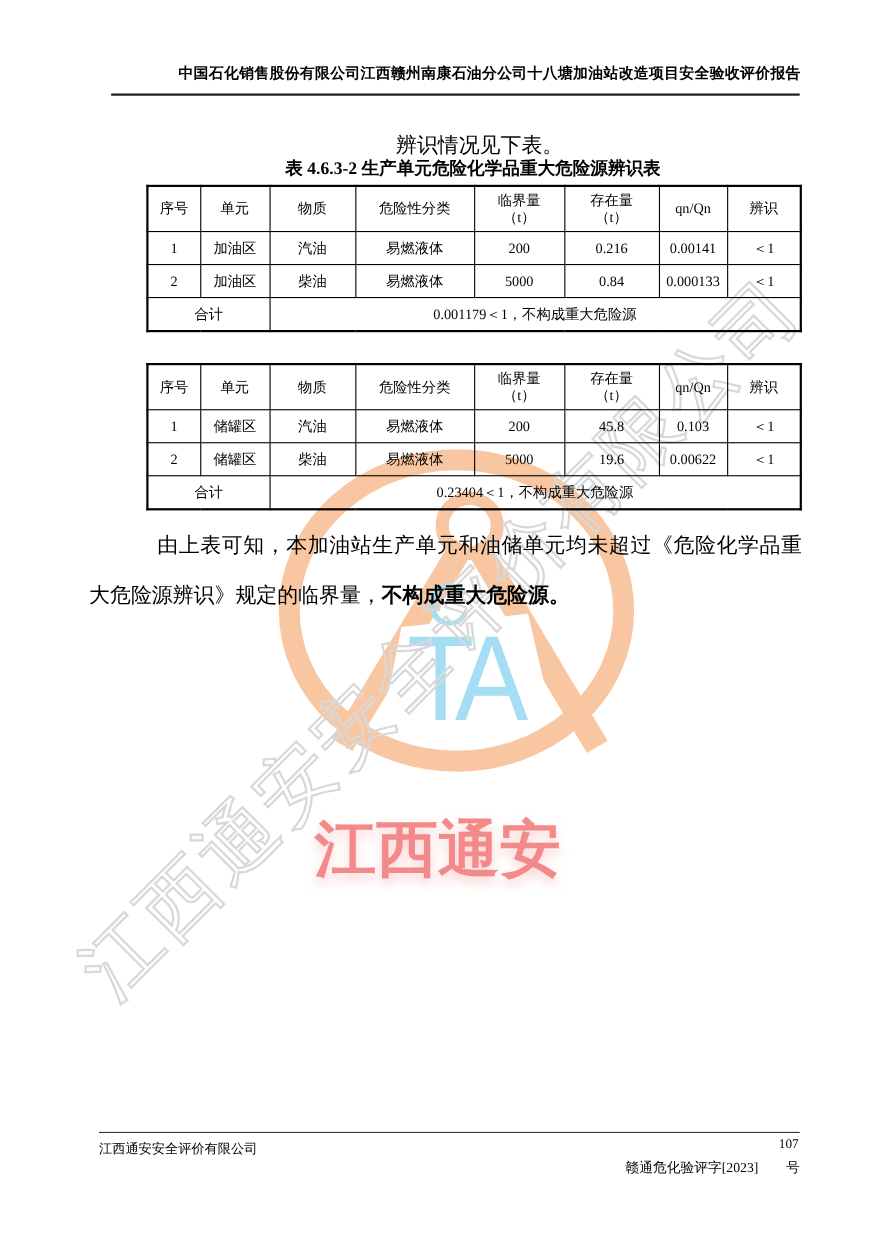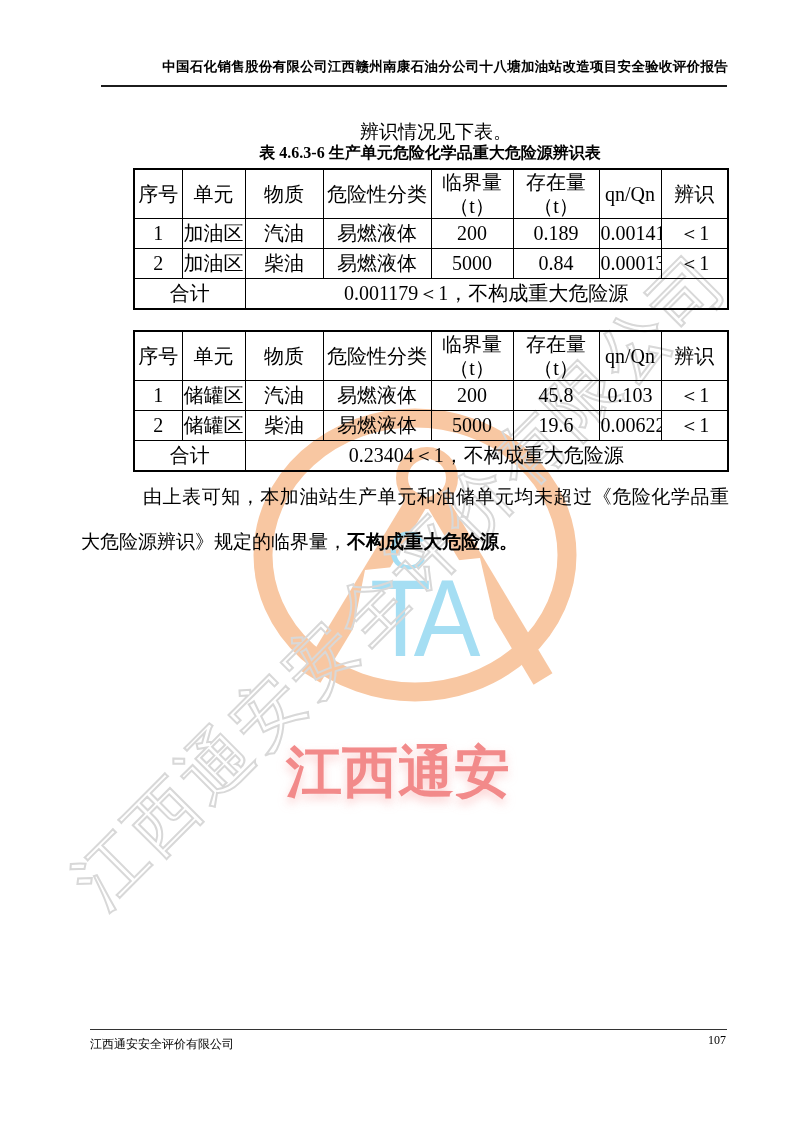--- a/index.html
+++ b/index.html
@@ -35,21 +35,21 @@
   .content-el{position:absolute;z-index:10;}
   .doc-header-title{left:100px;top:58px;width:628px;text-align:right;
       font-size:13.5px;font-weight:700;letter-spacing:0.3px;white-space:nowrap;}
   .doc-header-rule{left:101px;top:85px;width:626px;height:2px;background:#1c1c1c;}
   .intro{left:81px;top:100px;width:646px;font-size:19px;text-indent:64px;text-align:center;}
 
   .tbl-title{left:133px;width:594px;text-align:center;font-size:16px;font-weight:700;white-space:nowrap;}
   .tbl-title-1{top:143px;}
   .tbl-title-2{top:301px;}
   .doc-table{border-collapse:collapse;table-layout:fixed;width:594px;
-      background:transparent;font-size:20px;}
+      background:transparent;font-size:13px;}
   .tbl-1{left:133px;top:168px;}
   .tbl-2{left:133px;top:330px;}
   .doc-table th,.doc-table td{border:1px solid #000;text-align:center;vertical-align:middle;
       padding:0 1px;font-weight:400;overflow:hidden;}
   .doc-table{border:2px solid #000;}
   .doc-table th{height:40px;white-space:pre-line;line-height:1.2;}
   .doc-table td{height:29px;}
   .doc-table tr.total-row td{height:29px;}
 
   .conclusion{left:81px;top:455px;width:648px;font-size:19px;line-height:45px;
@@ -77,21 +77,21 @@
   <div class="wm-letter-c">C</div>
   <div class="wm-letters-ta">TA</div>
   <div class="wm-diagonal">江西通安安全评价有限公司</div>
   <div class="wm-brand">江西通安</div>
 
   <div class="content-el doc-header-title">中国石化销售股份有限公司江西赣州南康石油分公司十八塘加油站改造项目安全验收评价报告</div>
   <div class="content-el doc-header-rule"></div>
 
   <p class="content-el intro">辨识情况见下表。</p>
 
-  <div class="content-el tbl-title tbl-title-1">表 4.6.3-6  生产单元危险化学品重大危险源辨识表</div>
+  <div class="content-el tbl-title tbl-title-1">表 4.6.3-2  生产单元危险化学品重大危险源辨识表</div>
   <table class="content-el doc-table tbl-1">
     <colgroup>
       <col style="width:48px">
         <col style="width:63px">
         <col style="width:78px">
         <col style="width:108px">
       <col style="width:82px">
         <col style="width:86px">
         <col style="width:62px">
         <col style="width:67px">
@@ -108,21 +108,21 @@
 （t）</th>
         <th>qn/Qn</th>
         <th>辨识</th>
       </tr>
       <tr>
         <td>1</td>
         <td>加油区</td>
         <td>汽油</td>
         <td>易燃液体</td>
         <td>200</td>
-        <td>0.189</td>
+        <td>0.216</td>
         <td>0.00141</td>
         <td>＜1</td>
       </tr>
       <tr>
         <td>2</td>
         <td>加油区</td>
         <td>柴油</td>
         <td>易燃液体</td>
         <td>5000</td>
         <td>0.84</td>
@@ -185,14 +185,15 @@
         <td colspan="6">0.23404＜1，不构成重大危险源</td>
       </tr>
     </tbody>
   </table>
 
   <p class="content-el conclusion"><span>由上表可知，本加油站生产单元和油储单元均未超过《危险化学品重大危险源辨识》规定的临界量，</span><b>不构成重大危险源。</b></p>
 
   <div class="content-el footer-rule"></div>
   <div class="content-el footer-company">江西通安安全评价有限公司</div>
   <div class="content-el footer-page">107</div>
+  <div class="content-el footer-doc">赣通危化验评字[2023]　　号</div>
 
 </div>
 
 </body></html>

